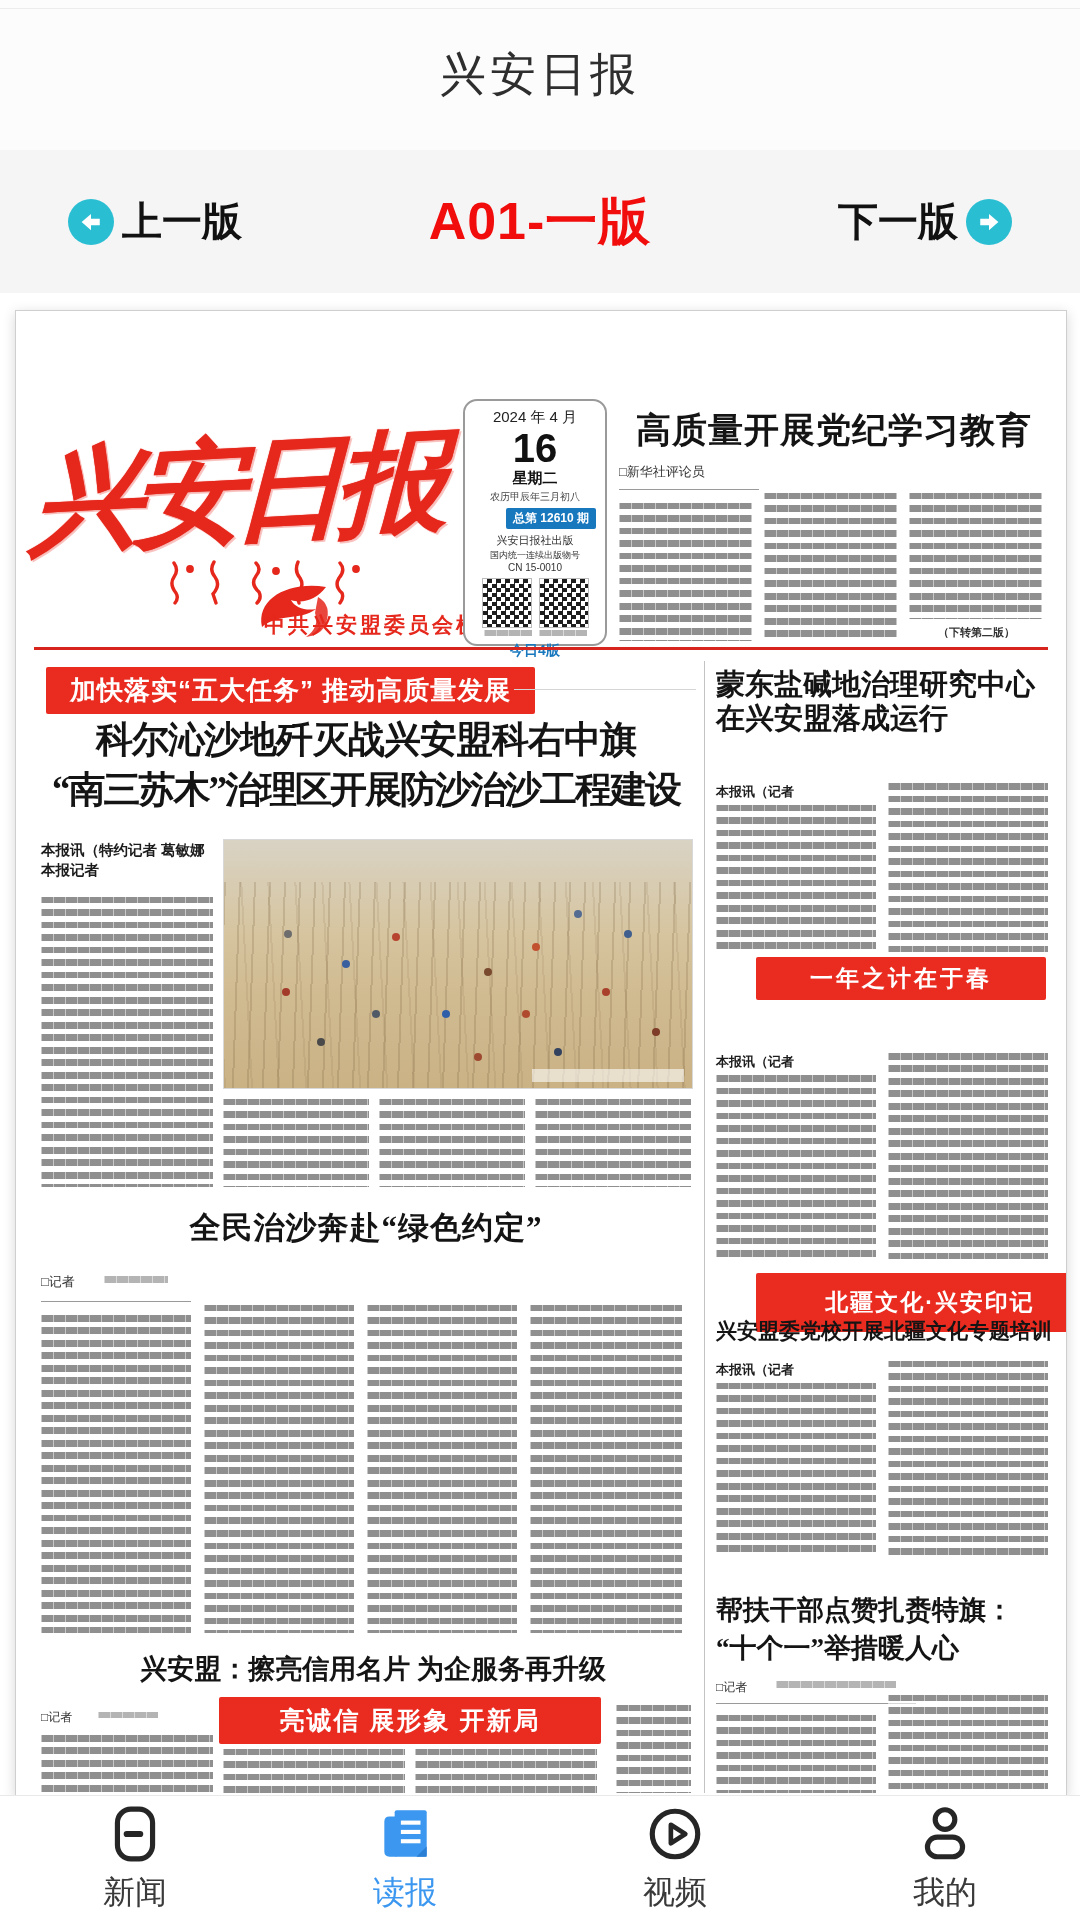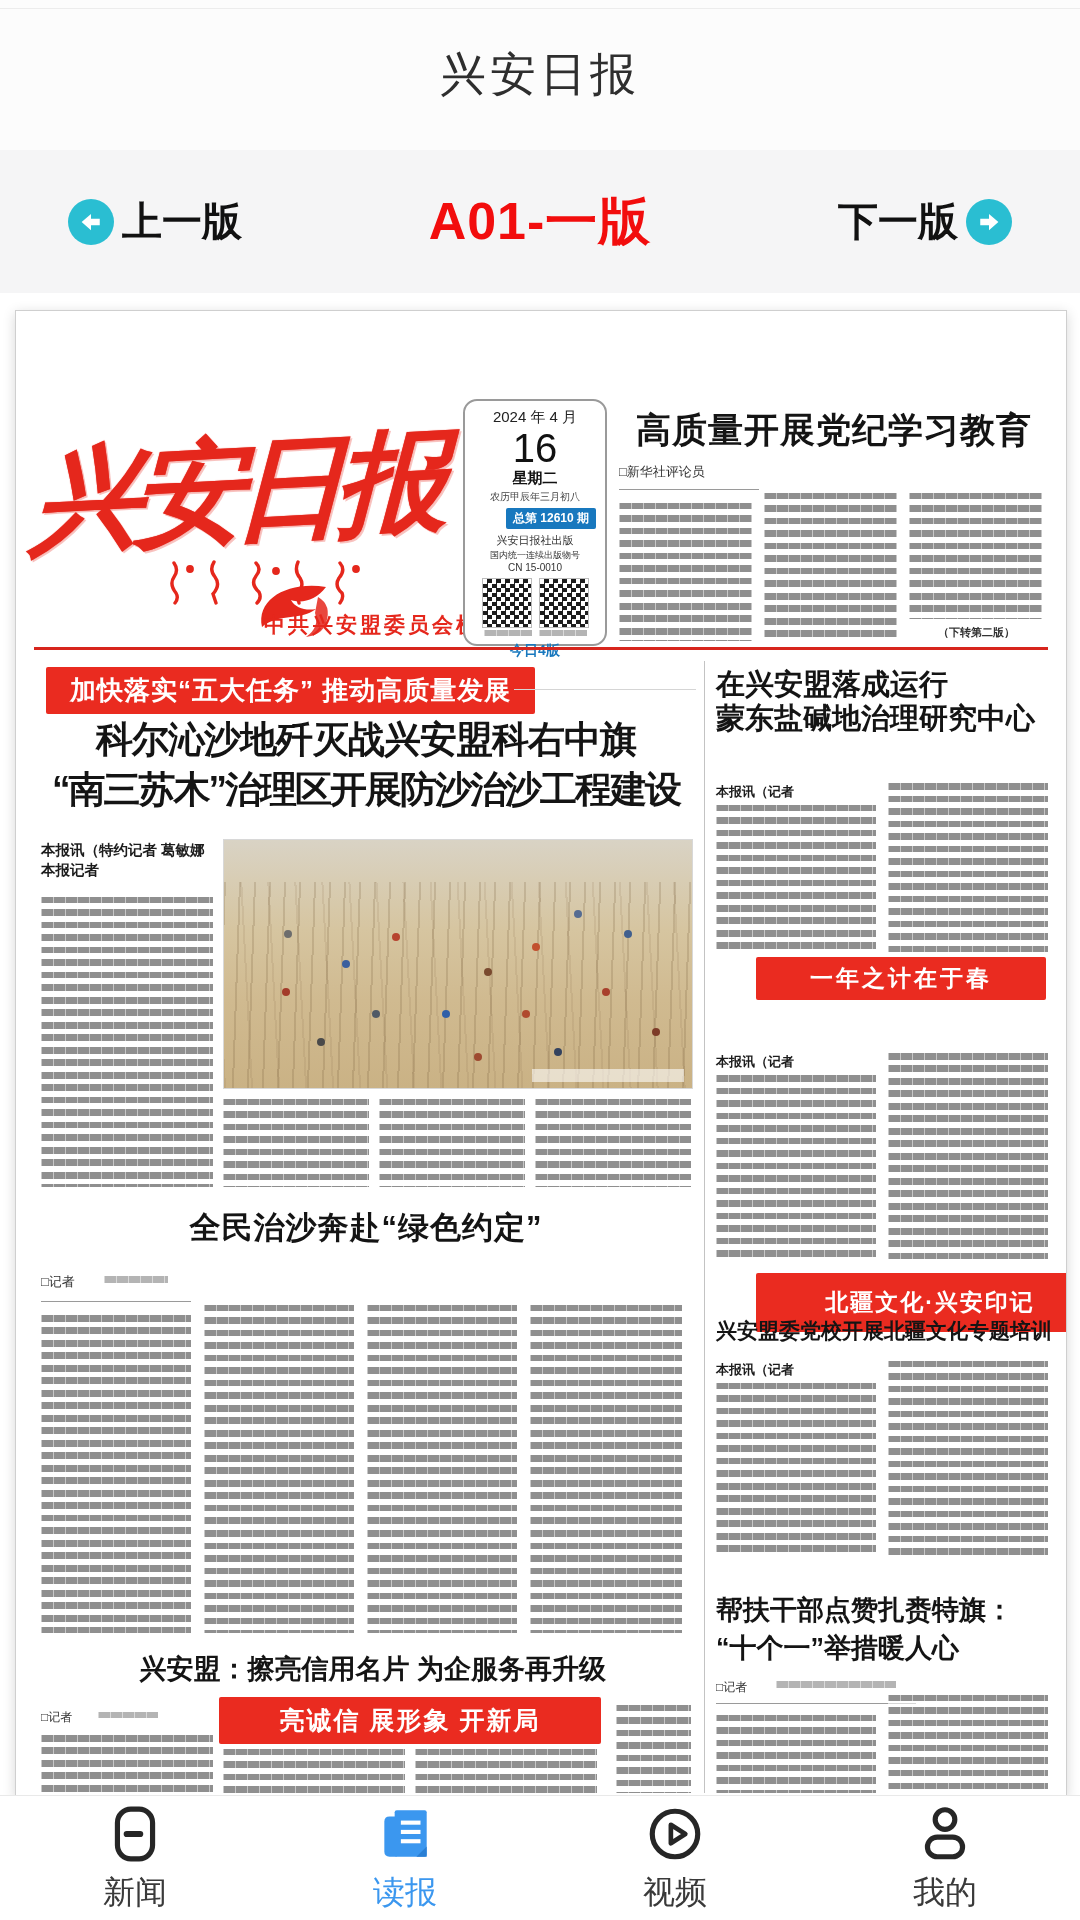--- a/index.html
+++ b/index.html
@@ -15,21 +15,21 @@
   .pager{position:absolute;left:0;top:150px;width:1080px;height:143px;background:#f5f5f6;
          display:flex;align-items:center;justify-content:space-between;box-sizing:border-box;padding:0 68px;}
   .pager-btn{display:flex;align-items:center;gap:8px;font-size:40px;font-weight:bold;color:#111;}
   .circ{width:46px;height:46px;border-radius:50%;background:#2abed2;display:inline-flex;
         align-items:center;justify-content:center;}
   .pager-current{font-size:52px;font-weight:bold;color:#f20d0d;letter-spacing:1px;}
 
   
   .paper{position:absolute;left:15px;top:310px;width:1050px;height:1485px;background:#ffffff;
          border:1px solid #cfcfcf;box-shadow:0 3px 12px rgba(0,0,0,.16);overflow:hidden;}
-  .hl{font-weight:bold;color:#141414;}
+  .hl{font-weight:bold;color:#141414;font-family:Liberation Serif, serif;}
   .banner{background:#ea2b20;color:#fff;font-weight:bold;text-align:center;border-radius:2px;}
   .redline{background:#d7251d;}
   .vline{background:#c3c3c3;}
   .hr{background:#9a9a9a;}
   .byline{font-size:13px;color:#333;}
   .lead{font-weight:bold;color:#1c1c1c;line-height:1.35;}
 
   
   .ft{position:absolute;opacity:.60;filter:blur(.5px);
       background-image:
@@ -41,21 +41,21 @@
   .logo{position:absolute;left:14px;top:108px;width:470px;font-family:"DejaVu Serif","Liberation Serif",serif;
         font-style:italic;font-weight:bold;font-size:112px;line-height:1.25;color:#e5271c;
         letter-spacing:-10px;transform:rotate(-3deg) skewX(-4deg);
         text-shadow:2px 2px 0 rgba(229,39,28,.28), 0 0 1px #e5271c;}
   .organ{position:absolute;left:248px;top:300px;font-size:21px;font-weight:bold;color:#e5271c;letter-spacing:3px;}
 
   .datebox{position:absolute;left:447px;top:88px;width:144px;height:247px;border:2px solid #9a9a9a;
            border-radius:14px;box-sizing:border-box;display:flex;flex-direction:column;align-items:center;
            padding-top:7px;background:#fff;}
   .db-ym{font-size:15px;color:#222;}
-  .db-day{font-size:40px;font-weight:normal;color:#111;line-height:1.05;}
+  .db-day{font-size:40px;font-weight:bold;color:#111;line-height:1.05;}
   .db-week{font-size:15px;font-weight:bold;color:#111;}
   .db-lunar{font-size:10px;color:#444;margin-top:2px;}
   .db-issue{margin-top:4px;background:#1878be;color:#fff;font-size:12px;font-weight:bold;
             padding:2px 7px;border-radius:2px;white-space:nowrap;margin-left:32px;}
   .db-pub{font-size:11px;color:#333;margin-top:4px;}
   .db-no-label{font-size:9px;color:#333;margin-top:1px;}
   .db-no{font-size:10px;color:#333;}
   .qr-row{display:flex;gap:7px;margin-top:5px;}
   .qr{width:48px;height:48px;border:1px solid #bbb;
       background:repeating-conic-gradient(#1d1d1d 0% 25%, #ffffff 0% 50%) 0 0/9px 9px;}
@@ -199,22 +199,22 @@
     <div class="ft light" style="left:82px;top:1401px;width:60px;height:11px;"></div>
     <div class="abs banner" style="left:203px;top:1386px;width:382px;padding:7px 0;font-size:25px;letter-spacing:2px;">亮诚信 展形象 开新局</div>
     <div class="ft" style="left:25px;top:1424px;width:172px;height:58px;"></div>
     <div class="ft" style="left:207px;top:1438px;width:182px;height:46px;"></div>
     <div class="ft" style="left:399px;top:1438px;width:182px;height:46px;"></div>
     <div class="ft" style="left:600px;top:1394px;width:75px;height:88px;"></div>
 
     <div class="abs vline" style="left:688px;top:350px;width:1px;height:1132px;"></div>
 
     <div class="abs hl" style="left:700px;top:356px;width:340px;font-size:29px;line-height:34px;">
+      <div>蒙东盐碱地治理研究中心</div>
       <div>在兴安盟落成运行</div>
-      <div>蒙东盐碱地治理研究中心</div>
     </div>
     <div class="abs lead" style="left:700px;top:472px;width:160px;font-size:13px;">本报讯（记者</div>
     <div class="ft" style="left:700px;top:494px;width:160px;height:148px;"></div>
     <div class="ft" style="left:872px;top:472px;width:160px;height:170px;"></div>
 
     <div class="abs banner" style="left:740px;top:646px;width:290px;padding:6px 0;font-size:23px;letter-spacing:3px;">一年之计在于春</div>
     <div class="abs lead" style="left:700px;top:742px;width:160px;font-size:13px;">本报讯（记者</div>
     <div class="ft" style="left:700px;top:764px;width:160px;height:186px;"></div>
     <div class="ft" style="left:872px;top:742px;width:160px;height:208px;"></div>
 

